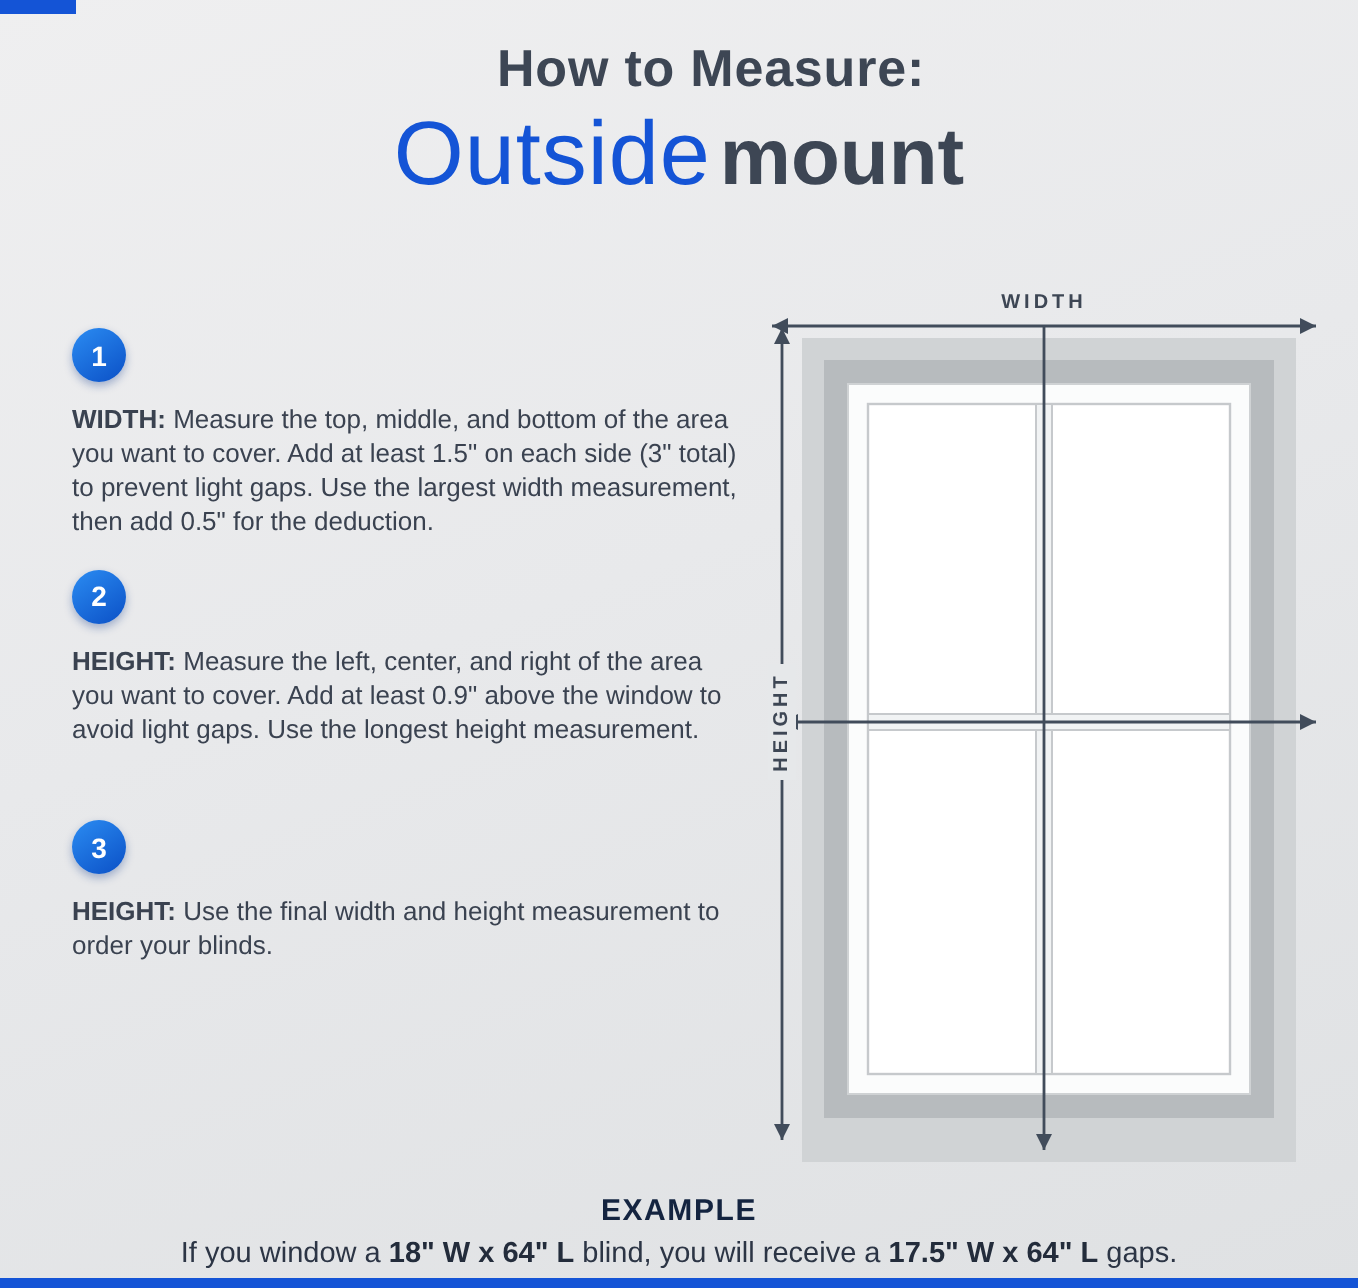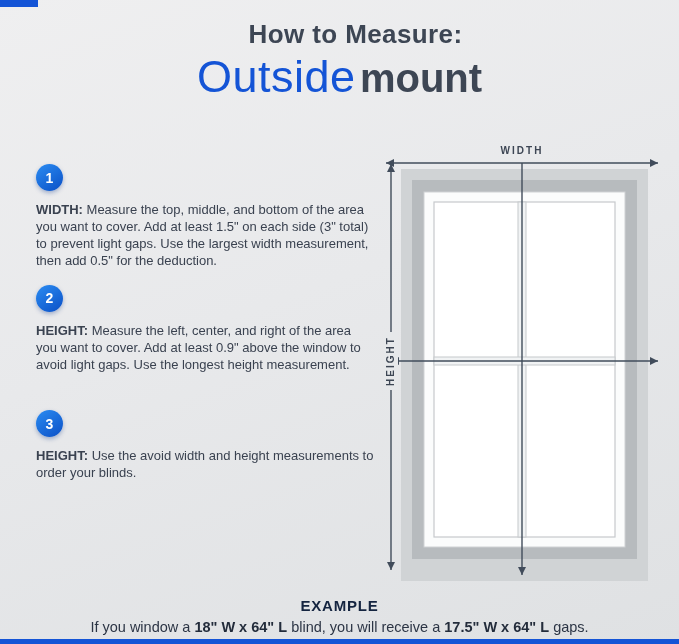--- a/index.html
+++ b/index.html
@@ -90,21 +90,21 @@
     <div class="step step-1">
       <div class="badge">1</div>
       <p class="step-text"><strong>WIDTH:</strong> <span>Measure the top, middle, and bottom of the area you want to cover. Add at least 1.5" on each side (3" total) to prevent light gaps. Use the largest width measurement, then add 0.5" for the deduction.</span></p>
     </div>
     <div class="step step-2">
       <div class="badge">2</div>
       <p class="step-text"><strong>HEIGHT:</strong> <span>Measure the left, center, and right of the area you want to cover. Add at least 0.9" above the window to avoid light gaps. Use the longest height measurement.</span></p>
     </div>
     <div class="step step-3">
       <div class="badge">3</div>
-      <p class="step-text"><strong>HEIGHT:</strong> <span>Use the avoid width and height measurements to order your blinds.</span></p>
+      <p class="step-text"><strong>HEIGHT:</strong> <span>Use the final width and height measurement to order your blinds.</span></p>
     </div>
   </div>
 
   <div class="diagram">
     <svg viewBox="0 0 292 455" width="292" height="455">
 
       <g>
         <rect class="wall" x="26" y="31" width="247" height="412"></rect>
         <rect class="frame" x="37" y="42" width="225" height="379"></rect>
         <rect class="frame-white" x="49" y="54" width="201" height="355"></rect>

